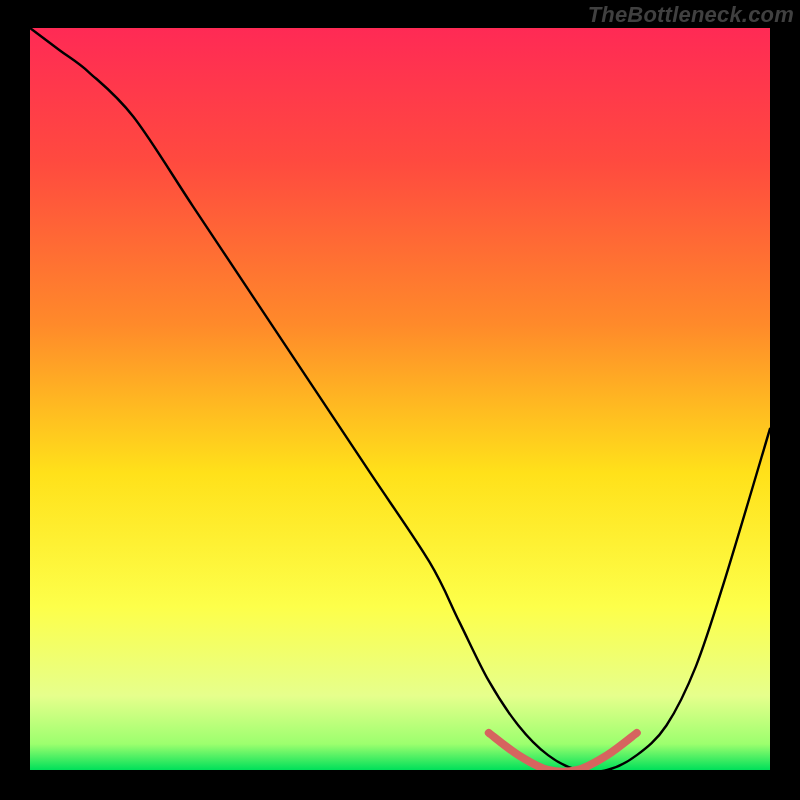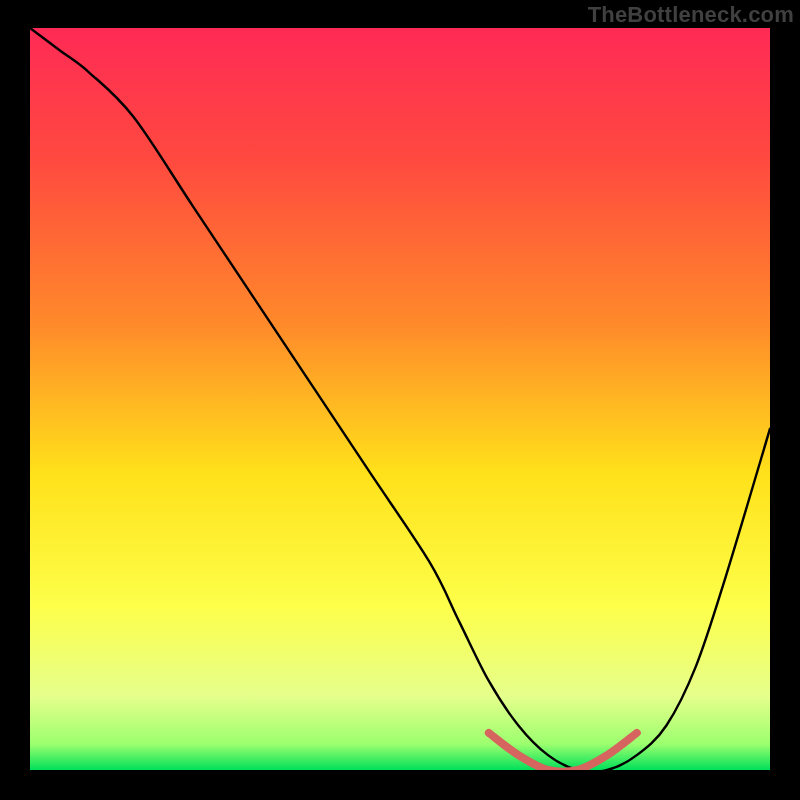--- a/index.html
+++ b/index.html
@@ -19,20 +19,21 @@
   }
   .watermark {
     position: absolute;
     top: 2px;
     right: 6px;
     color: #404040;
     font-size: 22px;
     font-weight: bold;
     letter-spacing: 0.2px;
     user-select: none;
+    font-style: italic;
   }
   .plot-wrap {
     position: absolute;
     left: 30px;
     top: 28px;
     width: 740px;
     height: 742px;
   }
   svg {
     display: block;

